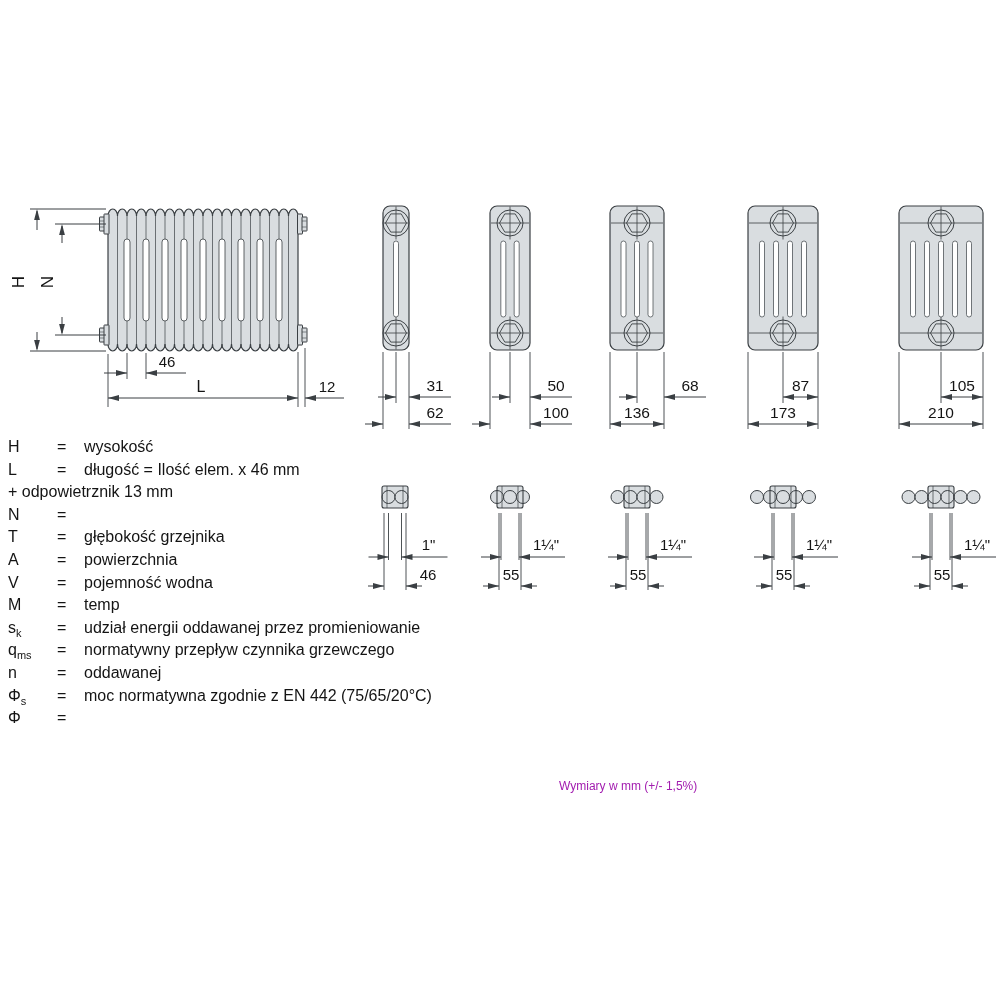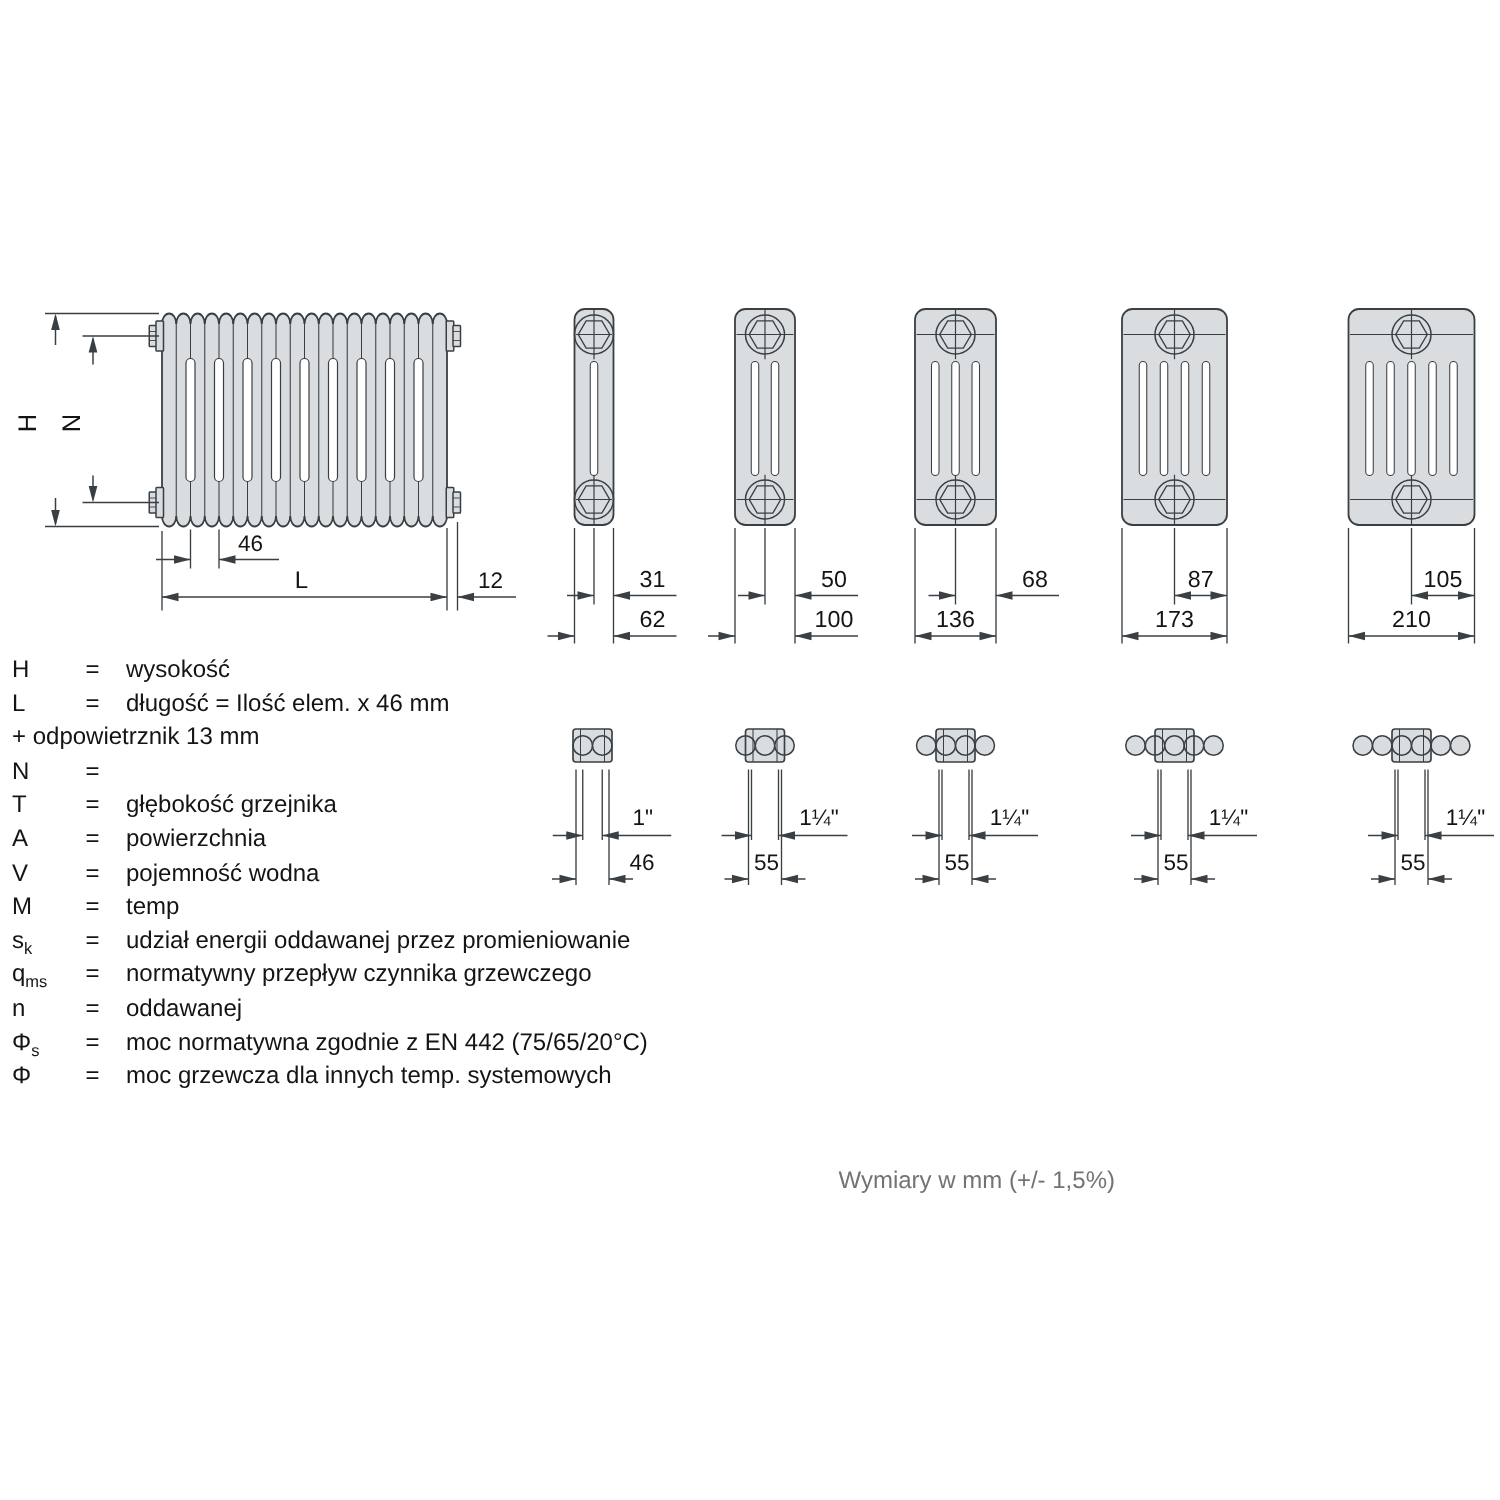--- a/index.html
+++ b/index.html
@@ -9,21 +9,21 @@
   }
   #diagram{position:absolute;left:0;top:0;width:1000px;height:1000px;}
   #diagram svg text{font-family:"Liberation Sans",sans-serif;}
   .legend{position:absolute;left:8px;top:436px;font-size:16px;line-height:22.6px;color:#141414;}
   .lrow{display:flex;height:22.6px;white-space:nowrap;align-items:baseline;}
   .sym{width:49px;flex:none;}
   .eq{width:27px;flex:none;}
   sub{font-size:11px;}
   .fit{letter-spacing:-0.3px;transform:scaleX(.94);transform-origin:0 50%;display:inline-block;}
   .indent{padding-left:72px;}
-  .note{position:absolute;left:559px;top:779px;font-size:16px;color:#737373;white-space:nowrap;}
+  .note{position:absolute;left:559px;top:779px;font-size:12px;color:#a21caf;white-space:nowrap;}
 </style>
 </head>
 <body>
 
 <div id="diagram"><svg width="1000" height="1000" viewBox="0 0 1000 1000">
       <g>
         <path d="M108,216a4.75,7 0 0 1 9.5,0a4.75,7 0 0 1 9.5,0a4.75,7 0 0 1 9.5,0a4.75,7 0 0 1 9.5,0a4.75,7 0 0 1 9.5,0a4.75,7 0 0 1 9.5,0a4.75,7 0 0 1 9.5,0a4.75,7 0 0 1 9.5,0a4.75,7 0 0 1 9.5,0a4.75,7 0 0 1 9.5,0a4.75,7 0 0 1 9.5,0a4.75,7 0 0 1 9.5,0a4.75,7 0 0 1 9.5,0a4.75,7 0 0 1 9.5,0a4.75,7 0 0 1 9.5,0a4.75,7 0 0 1 9.5,0a4.75,7 0 0 1 9.5,0a4.75,7 0 0 1 9.5,0a4.75,7 0 0 1 9.5,0a4.75,7 0 0 1 9.5,0L298,344a4.75,7 0 0 1 -9.5,0a4.75,7 0 0 1 -9.5,0a4.75,7 0 0 1 -9.5,0a4.75,7 0 0 1 -9.5,0a4.75,7 0 0 1 -9.5,0a4.75,7 0 0 1 -9.5,0a4.75,7 0 0 1 -9.5,0a4.75,7 0 0 1 -9.5,0a4.75,7 0 0 1 -9.5,0a4.75,7 0 0 1 -9.5,0a4.75,7 0 0 1 -9.5,0a4.75,7 0 0 1 -9.5,0a4.75,7 0 0 1 -9.5,0a4.75,7 0 0 1 -9.5,0a4.75,7 0 0 1 -9.5,0a4.75,7 0 0 1 -9.5,0a4.75,7 0 0 1 -9.5,0a4.75,7 0 0 1 -9.5,0a4.75,7 0 0 1 -9.5,0a4.75,7 0 0 1 -9.5,0Z" fill="#d9dde0" stroke="#3a3f43" stroke-width="1.2"></path>
         <line x1="117.5" y1="214" x2="117.5" y2="346" stroke="#3a3f43" stroke-width="0.7"></line>
         <line x1="127" y1="214" x2="127" y2="346" stroke="#3a3f43" stroke-width="0.7"></line>
         <line x1="136.5" y1="214" x2="136.5" y2="346" stroke="#3a3f43" stroke-width="0.7"></line>
@@ -408,17 +408,16 @@
     <span class="desc">oddawanej</span>
   </div>
   <div class="lrow">
     <span class="sym"><span>Φ</span><sub>s</sub></span>
     <span class="eq">=</span>
     <span class="desc">moc normatywna zgodnie z EN 442 (75/65/20°C)</span>
   </div>
   <div class="lrow">
     <span class="sym"><span>Φ</span><sub></sub></span>
     <span class="eq">=</span>
-    <span class="desc">moc grzewcza dla innych temp. systemowych</span>
   </div>
 </div>
 
 <div class="note">Wymiary w mm (+/- 1,5%)</div>
 
 </body></html>

